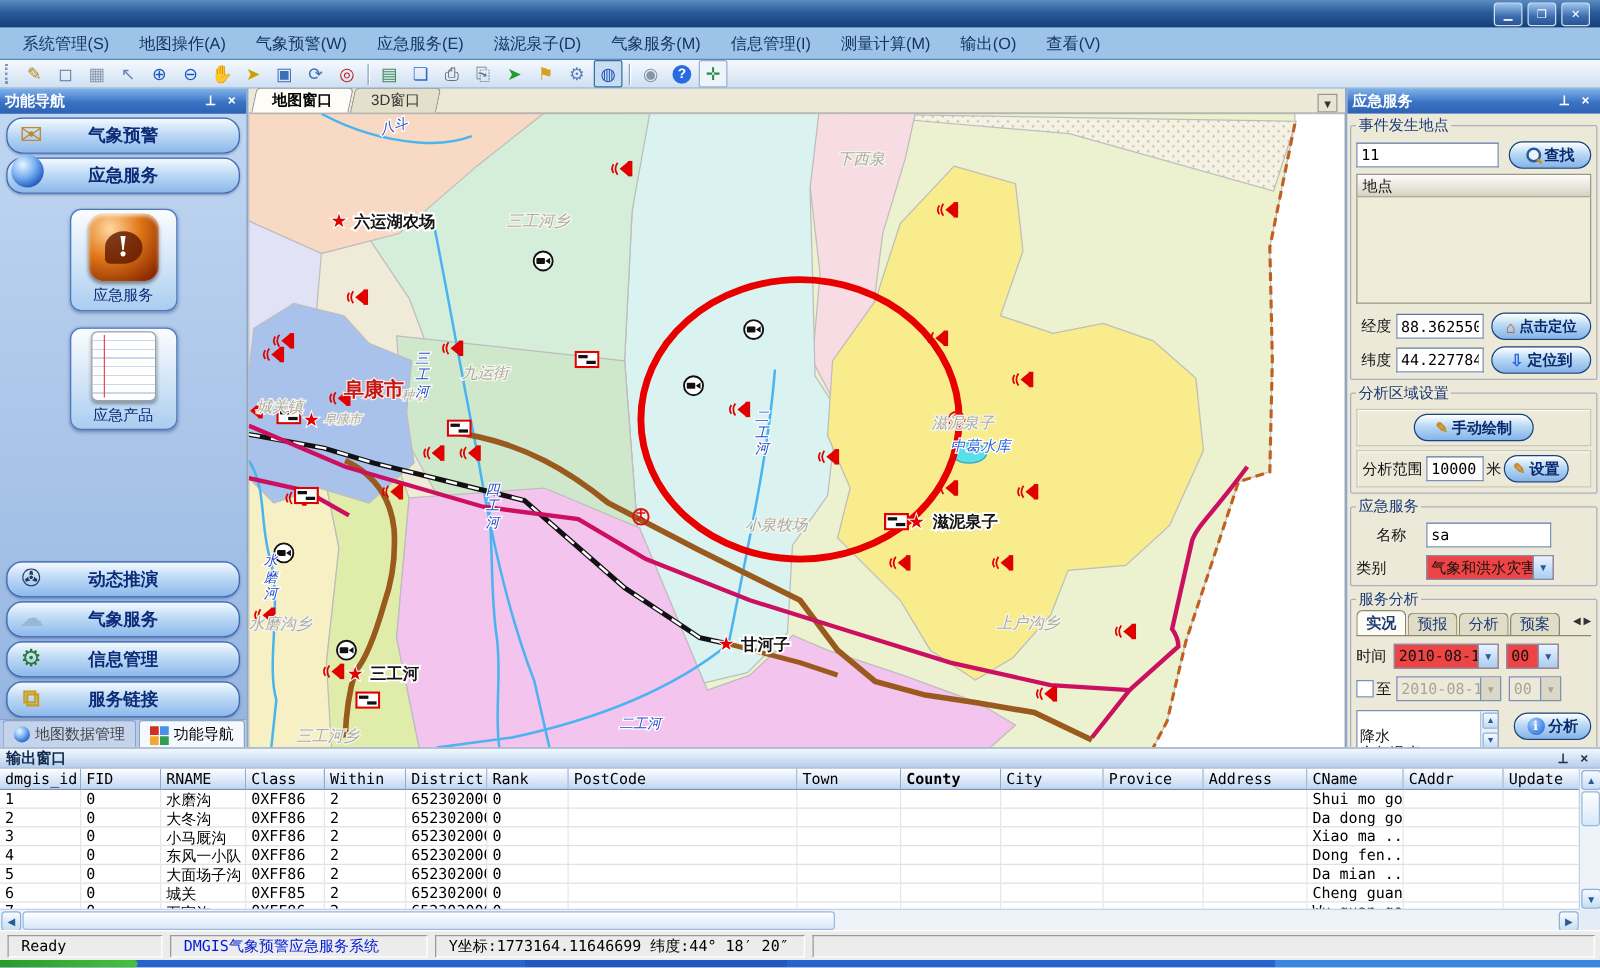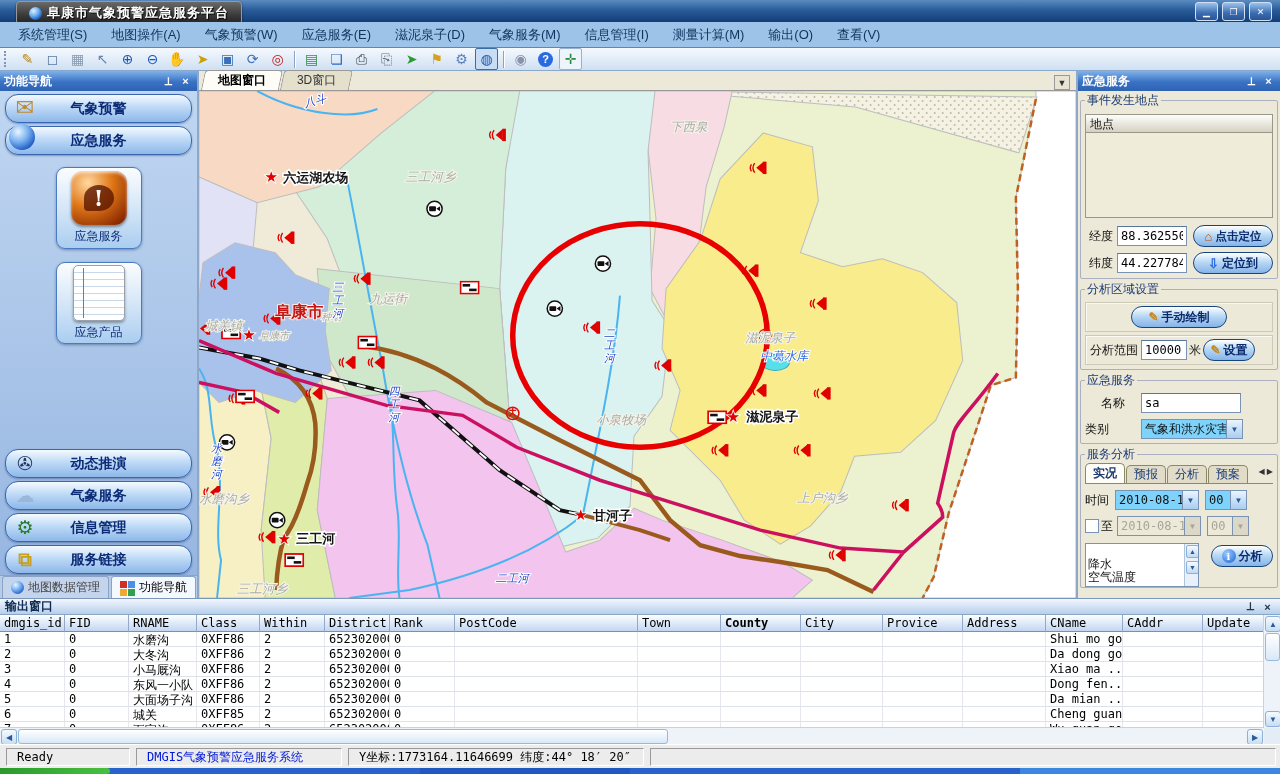--- a/index.html
+++ b/index.html
@@ -125,21 +125,21 @@
     transform:rotate(40deg);left:6px;top:8px;}
   .list-hd{height:15px;background:linear-gradient(#fdfdfb,#d6d2c2);border:1px solid #98988a;
     padding:1px 4px;margin-top:4px;font-size:12px;}
   .place-list{height:84px;background:#f0ecda;border:1px solid #98988a;border-top:none;}
   .lbl{width:28px;text-align:right;margin-right:4px;}
   .house{color:#c05010;font-size:13px;line-height:1;}
   .darr{color:#2a6ae0;font-size:13px;line-height:1;}
   .pencil{color:#c88a20;font-size:12px;line-height:1;}
   .inrow{border:1px solid #cdc9b8;box-shadow:inset 1px 1px 0 #fbfaf2;padding:3px 4px;margin-top:3px;
     display:flex;align-items:center;}
-  .combo{display:flex;align-items:center;border:1px solid #7a92b4;background:#7dd3fc;height:18px;}
+  .combo{display:flex;align-items:center;border:1px solid #7a92b4;background:#ef4444;height:18px;}
   .combo .cval{padding:0 3px;font-size:12px;overflow:hidden;white-space:nowrap;flex:1;
     font-family:"DejaVu Sans Mono",monospace;}
   .combo .cbtn{width:15px;height:100%;background:linear-gradient(#eaf4fe,#aacdf0);
     border-left:1px solid #7a92b4;color:#2a5a9a;font-size:8px;display:flex;align-items:center;justify-content:center;}
   .combo.disabled{background:#ece9d8;}
   .combo.disabled .cval{color:#a8a49a;}
   .combo.disabled .cbtn{color:#a8a49a;background:#dcd8c8;}
   .chk{width:12px;height:12px;border:1px solid #7a92b4;background:#fff;display:inline-block;}
   .an-tabs{display:flex;align-items:flex-end;height:19px;border-bottom:1px solid #8a8a6a;position:relative;}
   .an-tab{height:17px;padding:0 7px;font-size:12px;display:flex;align-items:center;color:#1c3a74;
@@ -192,24 +192,20 @@
   #taskbar{position:absolute;left:0;top:768px;width:1280px;height:6px;
     background:linear-gradient(90deg,#2862cc 0 420px,#2058c0 420px 630px,#2862cc 630px 1020px,#3a86e0 1020px);}
   #taskbar .start{position:absolute;left:0;top:0;width:110px;height:6px;background:linear-gradient(90deg,#2a9a2a,#48c040);border-radius:0 3px 3px 0;}
 </style>
 </head>
 <body>
 
 <div id="screen">
 
   <div id="titlebar">
-    <div class="title-plate">
-      <span class="globe-ico"></span>
-      <span class="t">阜康市气象预警应急服务平台</span>
-    </div>
     <div id="winbtns">
         <span class="winbtn">▁</span>
         <span class="winbtn">❐</span>
         <span class="winbtn">✕</span>
       </div>
   </div>
 
   <div id="menubar">
       <span class="menu-item">系统管理(S)</span>
       <span class="menu-item">地图操作(A)</span>
@@ -469,20 +465,28 @@
   <div id="rightpanel">
     <div class="panel-hdr">
       <span>应急服务</span>
       <span class="sp"></span>
       <span class="hdr-btn">⟂</span>
       <span class="hdr-btn">×</span>
     </div>
     <div id="rp-body">
       <fieldset>
         <legend>事件发生地点</legend>
+        <div class="row">
+          <input class="sunken" style="width: 106px;" value="11">
+          <span class="sp" style="flex:1;"></span>
+          <button class="xpbtn" style="width:66px;">
+            <span class="mini-mag"></span>
+            <span>查找</span>
+          </button>
+        </div>
         <div class="list-hd">地点</div>
         <div class="place-list"></div>
         <div class="row" style="margin-top:7px;">
           <span class="lbl">经度</span>
           <input class="sunken" style="width: 62px;" value="88.3625506">
           <span style="flex:1;"></span>
           <button class="xpbtn" style="width:80px;font-size:11.5px;">
             <span class="house">⌂</span>
             <span>点击定位</span>
           </button>

